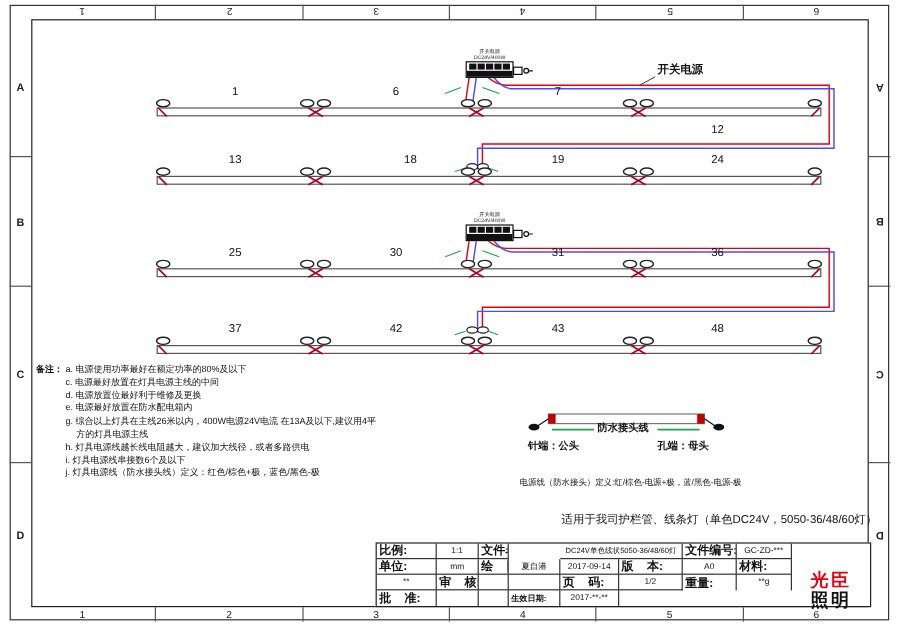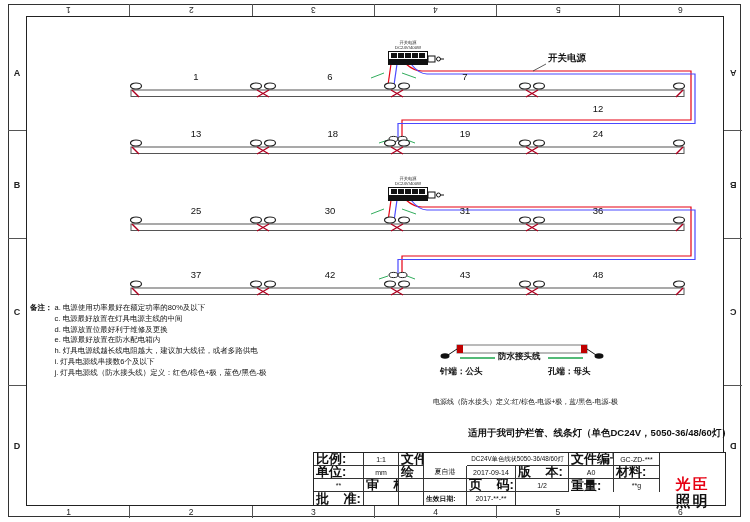--- a/index.html
+++ b/index.html
@@ -40,36 +40,36 @@
   .mainline-label{position:absolute;left:548px;top:52px;font-size:9.5px;font-weight:bold;color:#111;}
   .notes{position:absolute;left:30px;top:303px;width:285px;font-size:7.5px;line-height:10.8px;color:#111;display:flex;}
   .notes .nlabel{font-weight:bold;white-space:nowrap;margin-right:2px;text-align:right;}
   .notes ul{margin:0;padding:0;list-style:none;}
   .notes li{text-indent:-9px;padding-left:9px;}
   .legend-svg{position:absolute;left:430px;top:340px;}
   .legend-label{position:absolute;left:498px;top:351px;font-size:8.5px;font-weight:bold;}
   .pin-end{position:absolute;left:440px;top:366px;font-size:8.5px;font-weight:bold;}
   .hole-end{position:absolute;left:548px;top:366px;font-size:8.5px;font-weight:bold;}
   .wire-def{position:absolute;left:433px;top:397px;font-size:7px;color:#111;}
-  .applicability{position:absolute;left:468px;top:427px;font-size:9.5px;font-weight:bold;color:#111;}
+  .applicability{position:absolute;left:468px;top:427px;font-size:9.5px;font-weight:normal;color:#111;}
   
   .overlay{position:absolute;left:0;top:0;pointer-events:none;}
   .w-red{stroke:#e60012;stroke-width:1.2;fill:none;}
   .w-blue{stroke:#4a4aff;stroke-width:1.2;fill:none;}
   .w-green{stroke:#1aa34a;stroke-width:.9;fill:none;}
   .w-lead{stroke:#333;stroke-width:.8;fill:none;}
   .d-oval{fill:#fff;stroke:#222;stroke-width:1;}
   
   .tblock{position:absolute;left:313px;top:452px;width:413px;height:54px;box-sizing:border-box;
           border:1.6px solid #222;display:grid;
           grid-template-columns:50px 35px 25px 43px 49px 53px 45px 46px 1fr;
           grid-template-rows:repeat(4,1fr);background:#fff;}
   .tblock .tc{border-right:1px solid #333;border-bottom:1px solid #333;display:flex;align-items:center;
               padding:0 2px;font-size:7.5px;white-space:pre;overflow:hidden;box-sizing:border-box;}
-  .tblock .lab{font-weight:bold;font-size:13px;}
+  .tblock .lab{font-weight:bold;font-size:10px;}
   .tblock .val{justify-content:center;font-size:7px;}
   .tblock .r4{border-bottom:none;}
   .proj-cell{grid-row:1/5;grid-column:1;position:relative;border-right:1px solid #333;}
   .proj-cell .plab{position:absolute;left:2px;top:1px;font-size:7.5px;font-weight:bold;}
   .proj-cell svg{position:absolute;left:2px;bottom:3px;}
   .name-cell{grid-column:5/7;}
   .logo-cell{grid-row:1/5;grid-column:9;border-right:none;display:flex;flex-direction:column;
              align-items:center;justify-content:center;line-height:17px;font-weight:bold;
              font-size:15px;letter-spacing:2px;}
   .logo-red{color:#e60012;margin-top:26px;}
@@ -247,21 +247,21 @@
           <ellipse cx="7" cy="4" rx="5.5" ry="3"></ellipse>
           <path class="xline" d="M-6,8 L6,15 M6,8 L-6,15"></path>
         </g>
       <ellipse cx="549" cy="4" rx="5.5" ry="3"></ellipse>
         <path class="xline" d="M553,8 L546,15"></path>
     </svg>
   </div>
 
   <div class="row-strip" style="top:131px;">
     <span class="seg-num" style="left:46px;">13</span>
-    <span class="seg-num" style="left:168px;text-align:right;">18</span>
+    <span class="seg-num" style="left:192px;">18</span>
     <span class="seg-num" style="left:315px;">19</span>
     <span class="seg-num" style="left:448px;">24</span>
     <svg class="strip-svg" width="558" height="18">
       <rect class="bar" x="1" y="8" width="553" height="6.5"></rect>
       <ellipse cx="6" cy="4" rx="5.5" ry="3"></ellipse>
         <path class="xline" d="M2,8 L9,15"></path>
       <g transform="translate(133,0)">
           <ellipse cx="-7" cy="4" rx="5.5" ry="3"></ellipse>
           <ellipse cx="7" cy="4" rx="5.5" ry="3"></ellipse>
           <path class="xline" d="M-6,8 L6,15 M6,8 L-6,15"></path>
@@ -339,20 +339,21 @@
     </svg>
   </div>
 
   <div class="notes">
     <span class="nlabel">备注：</span>
     <ul>
       <li>a. 电源使用功率最好在额定功率的80%及以下</li>
       <li>c. 电源最好放置在灯具电源主线的中间</li>
       <li>d. 电源放置位最好利于维修及更换</li>
       <li>e. 电源最好放置在防水配电箱内</li>
+      <li>g. 综合以上灯具在主线26米以内，400W电源24V电流 在13A及以下,建议用4平方的灯具电源主线</li>
       <li>h. 灯具电源线越长线电阻越大，建议加大线径，或者多路供电</li>
       <li>i. 灯具电源线串接数6个及以下</li>
       <li>j. 灯具电源线（防水接头线）定义：红色/棕色+极，蓝色/黑色-极</li>
     </ul>
   </div>
 
   <svg class="legend-svg" width="200" height="24">
     <rect x="27" y="5" width="130" height="8" fill="#fdfdfd" stroke="#777" stroke-width="1"></rect>
     <rect x="27" y="5" width="6" height="8" fill="#c00000"></rect>
     <rect x="151" y="5" width="6" height="8" fill="#c00000"></rect>

